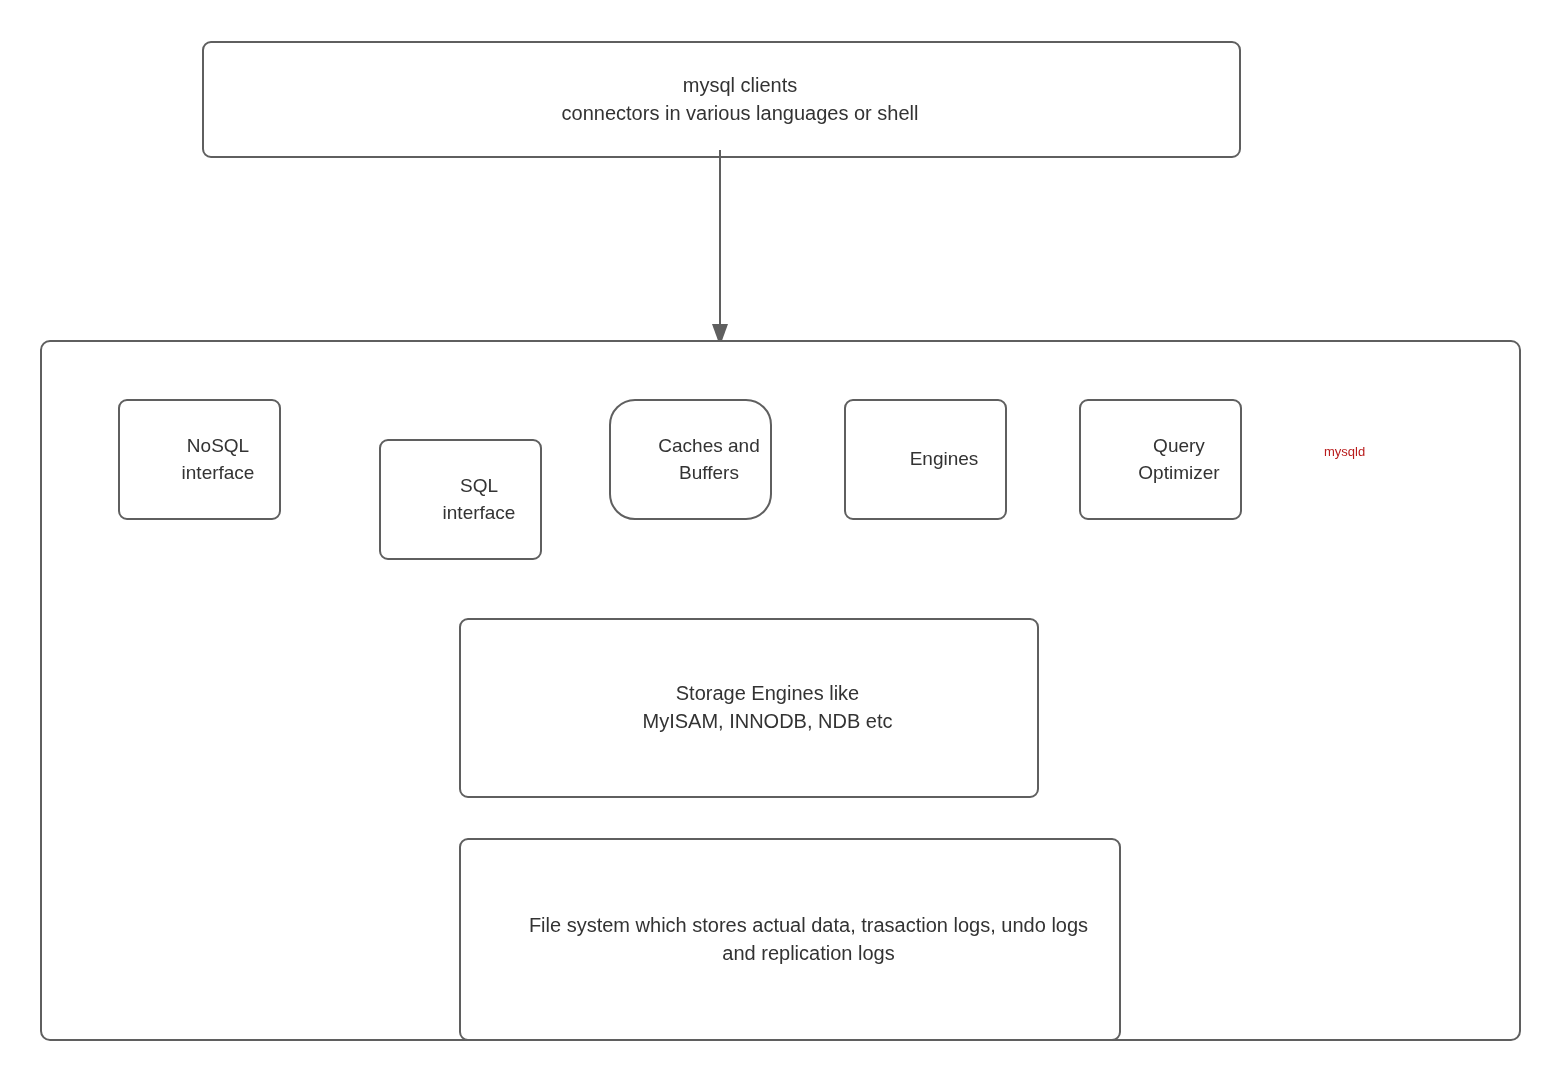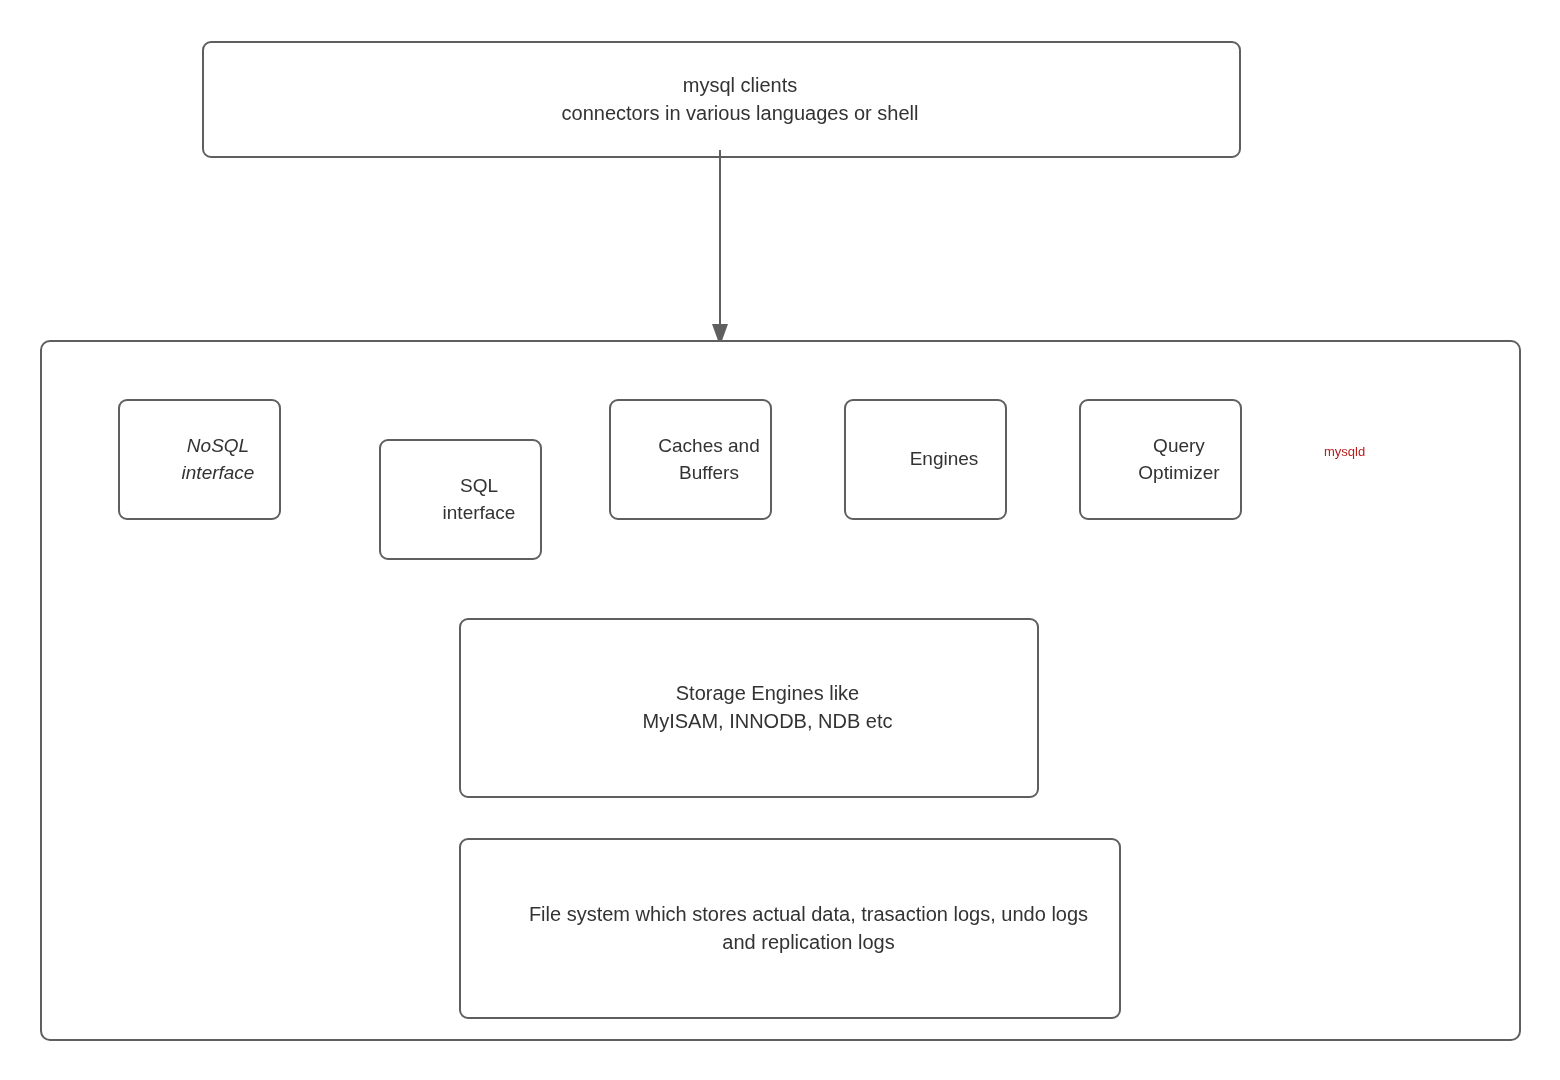--- a/index.html
+++ b/index.html
@@ -68,41 +68,41 @@
     margin-top: 48px;
   }
 
   
   .component {
     top: 399px;
     width: 163px;
     height: 121px;
     font-size: 19px;
   }
-  #node-nosql-interface   { left: 118px; font-style: italic; }
+  #node-nosql-interface   { left: 118px; }
   #node-sql-interface     { left: 379px; margin-top: 40px; }
-  #node-caches-buffers    { left: 609px; }
+  #node-caches-buffers    { left: 609px; border-radius: 26px; }
   #node-parser            { left: 844px; }
   #node-query-optimizer   { left: 1079px; }
 
   
   #node-storage-engines {
     left: 459px;
     top: 618px;
     width: 580px;
     height: 180px;
     font-size: 20px;
   }
 
   
   #node-file-system {
     left: 459px;
     top: 838px;
     width: 662px;
-    height: 181px;
+    height: 203px;
     font-size: 20px;
   }
 
   
   #connector-arrow {
     position: absolute;
     left: 690px;
     top: 150px;
     width: 60px;
     height: 200px;

